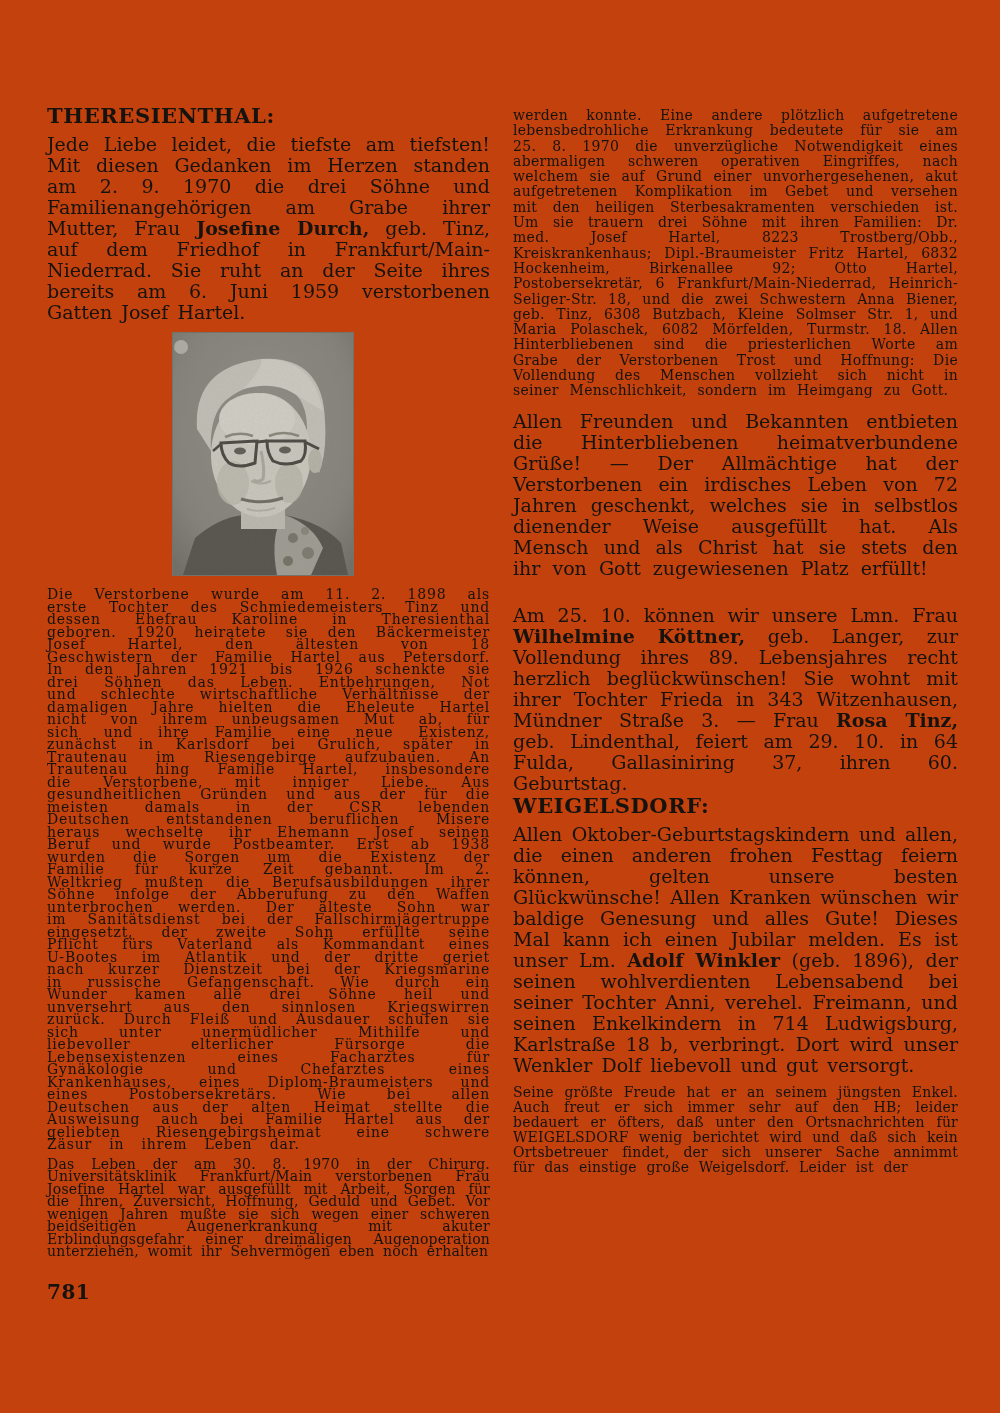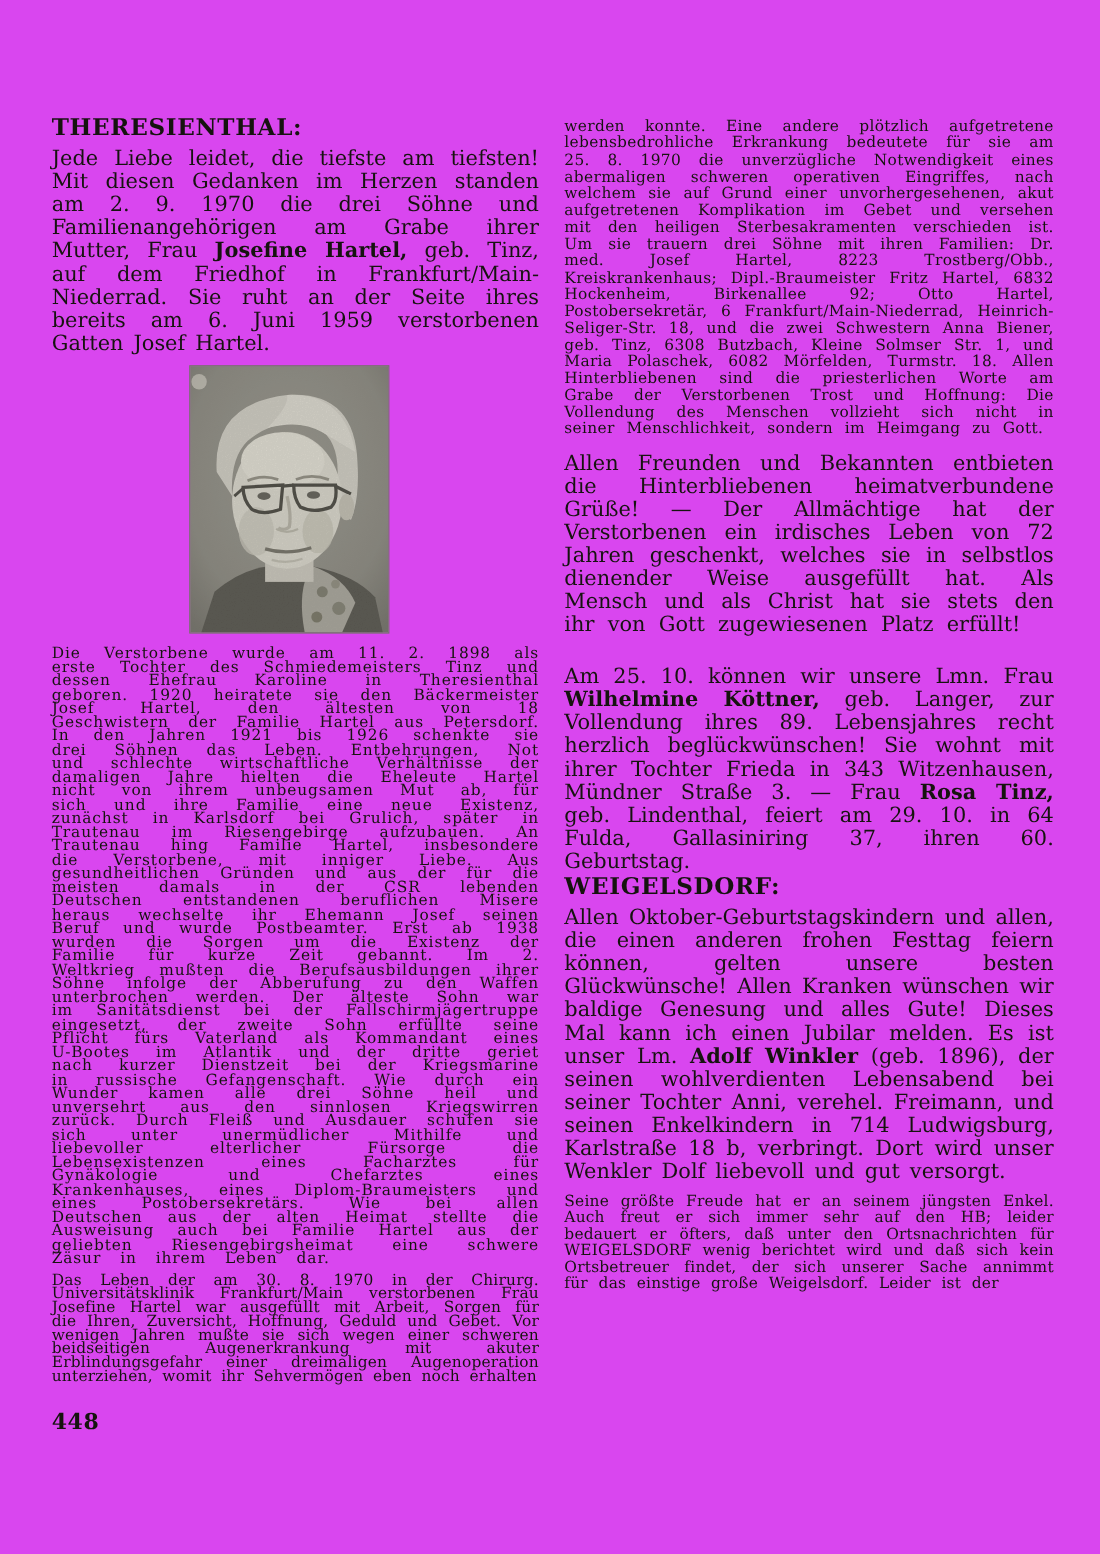--- a/index.html
+++ b/index.html
@@ -1,20 +1,20 @@
 <!DOCTYPE html>
 <html lang="de"><head>
 <meta charset="utf-8">
 <style>
   html,body{margin:0;padding:0;background:#d9d9d4;}
   .page{
     position:relative;
     width:1000px;height:1413px;
     margin:0 auto;
-    background:#d946ef;
+    background:#c2410c;
     color:#16130f;
     font-family:"DejaVu Serif","Liberation Serif",serif;
     overflow:hidden;
   }
   .col{position:absolute;top:104px;}
   .col-left{left:47px;width:443px;}
   .col-right{left:513px;top:108px;width:445px;}
   h2.heading{
     font-family:"DejaVu Serif","Liberation Serif",serif;
     font-size:21px;line-height:23px;font-weight:bold;
@@ -47,21 +47,21 @@
   }
 </style>
 </head>
 <body>
 
 <div class="page">
 
   <div class="col col-left">
     <h2 class="heading">THERESIENTHAL:</h2>
 
-    <p class="lg"><span>Jede Liebe leidet, die tiefste am tiefsten! Mit diesen Gedanken im Herzen standen am 2. 9. 1970 die drei Söhne und Familienangehörigen am Grabe ihrer Mutter, Frau </span><span class="b">Josefine Hartel,</span><span> geb. Tinz, auf dem Friedhof in Frankfurt/Main-Niederrad. Sie ruht an der Seite ihres bereits am 6. Juni 1959 verstorbenen Gatten Josef Hartel.</span></p>
+    <p class="lg"><span>Jede Liebe leidet, die tiefste am tiefsten! Mit diesen Gedanken im Herzen standen am 2. 9. 1970 die drei Söhne und Familienangehörigen am Grabe ihrer Mutter, Frau </span><span class="b">Josefine Durch,</span><span> geb. Tinz, auf dem Friedhof in Frankfurt/Main-Niederrad. Sie ruht an der Seite ihres bereits am 6. Juni 1959 verstorbenen Gatten Josef Hartel.</span></p>
 
     <div class="photo-wrap">
       <svg width="180" height="242" viewBox="0 0 180 242" role="img">
         <defs>
           <radialGradient id="bgv" cx="50%" cy="40%" r="75%">
             <stop offset="0%" stop-color="#95938a"></stop>
             <stop offset="70%" stop-color="#86847b"></stop>
             <stop offset="100%" stop-color="#6e6c64"></stop>
           </radialGradient>
           <filter id="grain" x="0" y="0" width="100%" height="100%">
@@ -131,14 +131,14 @@
     <p class="lg"><span>Am 25. 10. können wir unsere Lmn. Frau </span><span class="b">Wilhelmine Köttner,</span><span> geb. Langer, zur Vollendung ihres 89. Lebensjahres recht herzlich beglückwünschen! Sie wohnt mit ihrer Tochter Frieda in 343 Witzenhausen, Mündner Straße 3. — Frau </span><span class="b">Rosa Tinz,</span><span> geb. Lindenthal, feiert am 29. 10. in 64 Fulda, Gallasiniring 37, ihren 60. Geburtstag.</span></p>
 
 
     <h2 class="heading mt-sec">WEIGELSDORF:</h2>
 
     <p class="lg"><span>Allen Oktober-Geburtstagskindern und allen, die einen anderen frohen Festtag feiern können, gelten unsere besten Glückwünsche! Allen Kranken wünschen wir baldige Genesung und alles Gute! Dieses Mal kann ich einen Jubilar melden. Es ist unser Lm. </span><span class="b">Adolf Winkler</span><span> (geb. 1896), der seinen wohlverdienten Lebensabend bei seiner Tochter Anni, verehel. Freimann, und seinen Enkelkindern in 714 Ludwigsburg, Karlstraße 18 b, verbringt. Dort wird unser Wenkler Dolf liebevoll und gut versorgt.</span></p>
 
     <p class="sm sm-note">Seine größte Freude hat er an seinem jüngsten Enkel. Auch freut er sich immer sehr auf den HB; leider bedauert er öfters, daß unter den Ortsnachrichten für WEIGELSDORF wenig berichtet wird und daß sich kein Ortsbetreuer findet, der sich unserer Sache annimmt für das einstige große Weigelsdorf. Leider ist der</p>
   </div>
 
-  <div class="pagenum">448</div>
+  <div class="pagenum">781</div>
 </div>
 
 </body></html>

